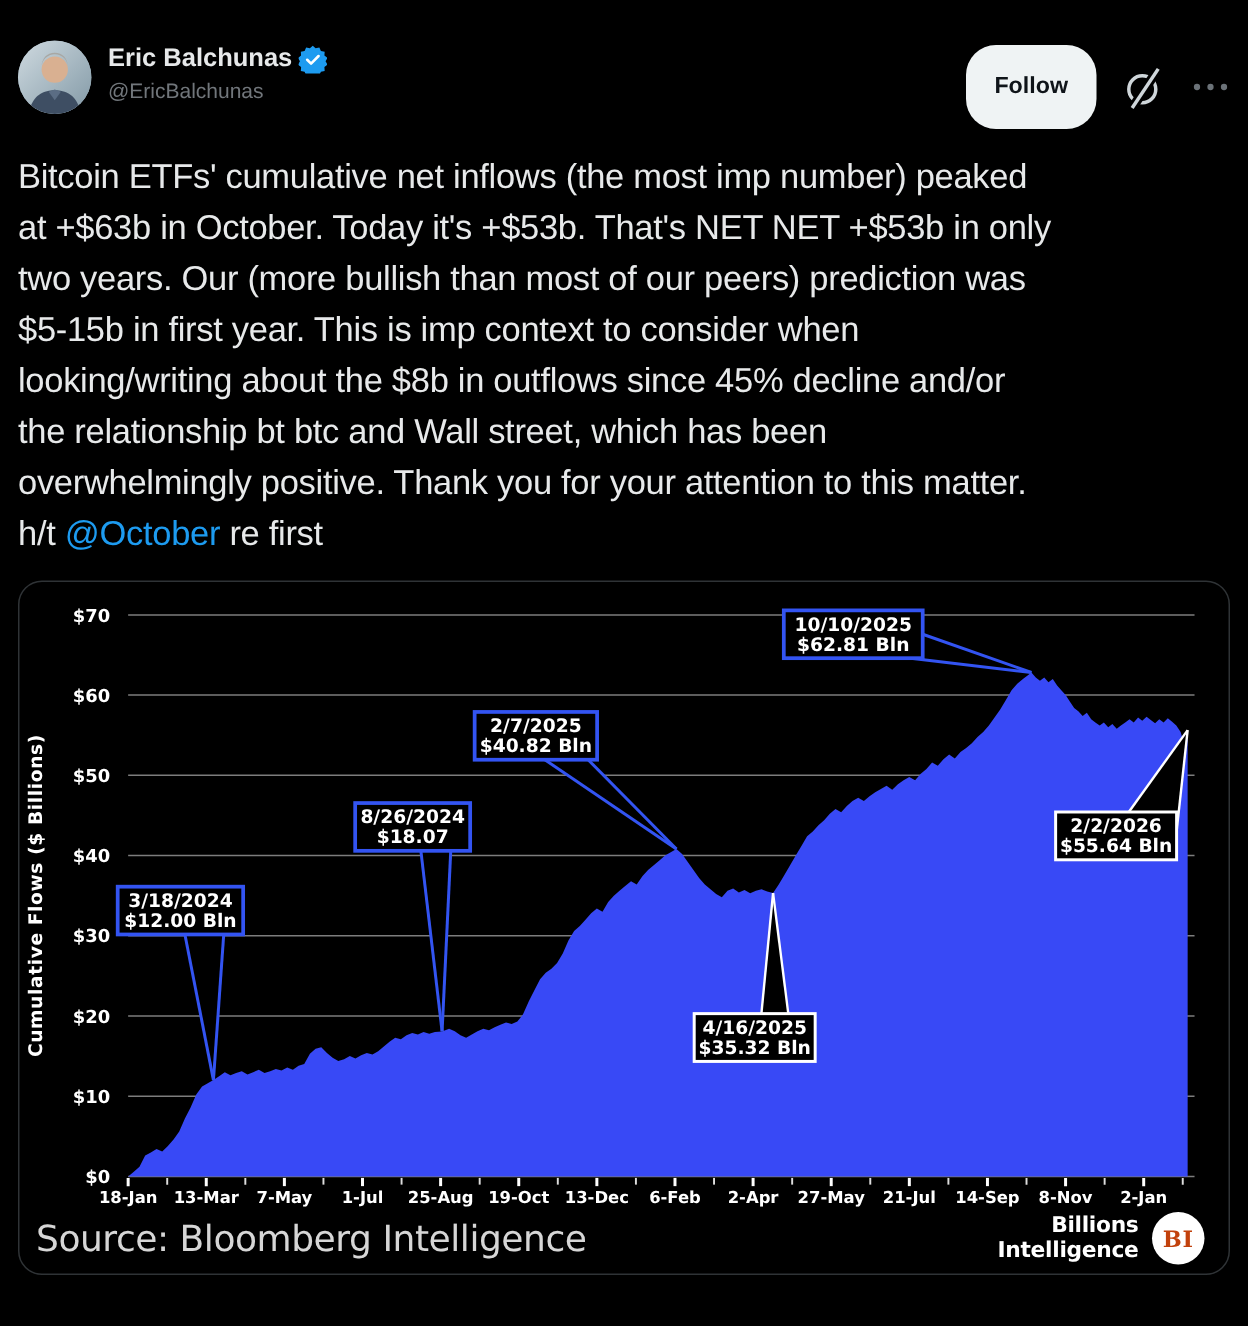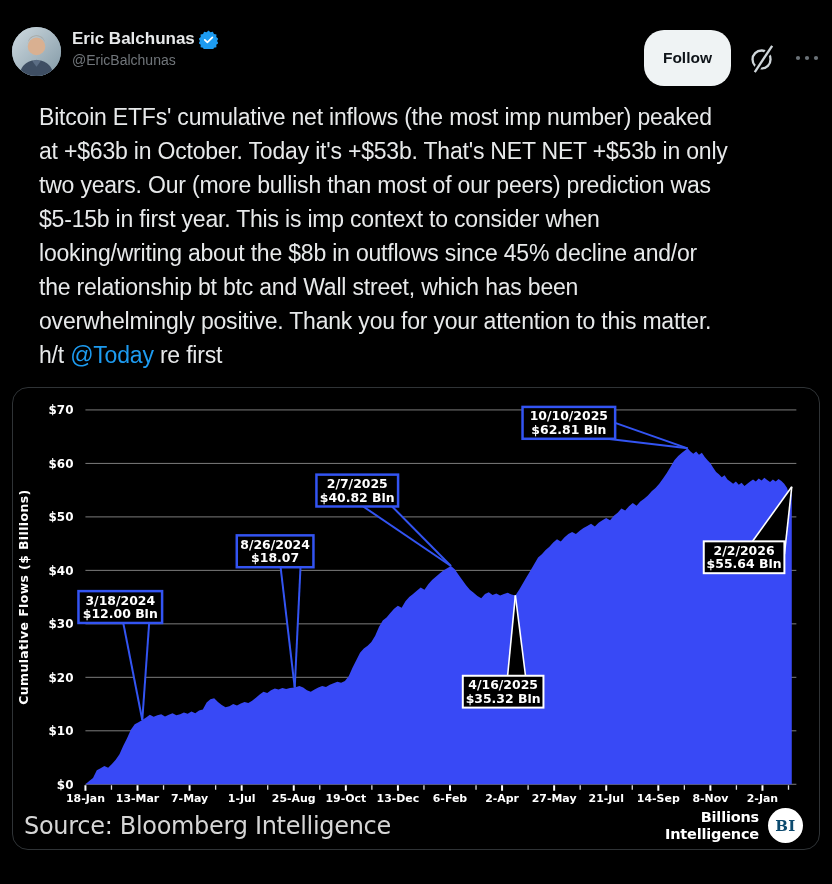--- a/index.html
+++ b/index.html
@@ -9,33 +9,33 @@
   .header{display:flex;align-items:flex-start;}
   .avatar{width:49px;height:49px;border-radius:50%;overflow:hidden;flex:0 0 49px;cursor:pointer;background:#8fa3b0;}
   .id-block{margin-left:11px;padding-top:2px;}
   .name-row{display:flex;align-items:center;gap:4px;}
   .display-name{color:#e7e9ea;font-size:17px;font-weight:700;cursor:pointer;}
   .handle{color:#71767b;font-size:14px;margin-top:3px;}
   .actions{margin-left:auto;display:flex;align-items:center;gap:17px;padding-top:3px;}
   .follow-btn{background:#eff3f4;color:#0f1419;border:none;border-radius:20px;height:56px;padding:0 19px;font-size:15.5px;font-weight:700;font-family:"Liberation Sans",sans-serif;cursor:pointer;}
   .icon-btn{background:none;border:none;padding:0;cursor:pointer;display:flex;align-items:center;}
   
-  .tweet-text{color:#e7e9ea;font-size:23px;line-height:34px;letter-spacing:-0.2px;margin-top:14px;white-space:pre-wrap;margin-left:27px;}
+  .tweet-text{color:#e7e9ea;font-size:23px;line-height:34px;letter-spacing:-0.2px;margin-top:14px;white-space:pre-wrap;}
   .mention{color:#1d9bf0;text-decoration:none;cursor:pointer;}
   
   .media{margin-top:15px;width:806px;height:461px;border:1px solid #2f3336;border-radius:16px;overflow:hidden;position:relative;background:#000;cursor:pointer;}
   .media svg{display:block;}
   .ytick{fill:#ffffff;font:bold 12px "DejaVu Sans",sans-serif;}
   .xtick{fill:#ffffff;font:bold 11px "DejaVu Sans",sans-serif;}
   .ylab{fill:#ffffff;font:bold 12.5px "DejaVu Sans",sans-serif;letter-spacing:0.4px;}
   .ann{fill:#ffffff;font:bold 12.5px "DejaVu Sans",sans-serif;}
   .source-row{position:absolute;left:11px;bottom:9px;color:#d6d6d6;font-size:24px;font-family:"DejaVu Sans",sans-serif;letter-spacing:-0.3px;}
   .bi-logo{position:absolute;right:16px;bottom:6px;display:flex;align-items:center;gap:9px;}
   .bi-text{color:#fff;font-weight:700;font-size:14.5px;line-height:16.5px;text-align:right;font-family:"DejaVu Sans",sans-serif;letter-spacing:-0.2px;}
-  .bi-badge{width:35px;height:35px;border-radius:50%;background:#fff;color:#0c4a6e;display:flex;align-items:center;justify-content:center;font-family:"DejaVu Serif",serif;font-weight:700;font-size:15px;letter-spacing:0.5px;}
+  .bi-badge{width:35px;height:35px;border-radius:50%;background:#fff;color:#c2410c;display:flex;align-items:center;justify-content:center;font-family:"DejaVu Serif",serif;font-weight:700;font-size:15px;letter-spacing:0.5px;}
 </style>
 </head>
 <body>
 
 <div class="tweet">
 
   <div class="header">
     <div class="avatar">
       <svg width="49" height="49" viewBox="0 0 48 48">
         <defs>
@@ -82,21 +82,21 @@
     </div>
   </div>
 
   <div class="tweet-text"><span>Bitcoin ETFs' cumulative net inflows (the most imp number) peaked
 at +$63b in October. Today it's +$53b. That's NET NET +$53b in only
 two years. Our (more bullish than most of our peers) prediction was
 $5-15b in first year. This is imp context to consider when
 looking/writing about the $8b in outflows since 45% decline and/or
 the relationship bt btc and Wall street, which has been
 overwhelmingly positive. Thank you for your attention to this matter.
-h/t </span><a class="mention">@Today</a><span> re first</span></div>
+h/t </span><a class="mention">@October</a><span> re first</span></div>
 
   <div class="media">
     <svg id="chart-svg" width="806" height="461" viewBox="0 0 808 463">
         <line x1="72" y1="398" x2="786" y2="398" stroke="#7d7d7d" stroke-width="1"></line>
         <text x="60" y="402.5" class="ytick" text-anchor="end">$0</text>
         <line x1="72" y1="344.28999999999996" x2="786" y2="344.28999999999996" stroke="#7d7d7d" stroke-width="1"></line>
         <text x="60" y="348.78999999999996" class="ytick" text-anchor="end">$10</text>
         <line x1="72" y1="290.58" x2="786" y2="290.58" stroke="#7d7d7d" stroke-width="1"></line>
         <text x="60" y="295.08" class="ytick" text-anchor="end">$20</text>
         <line x1="72" y1="236.86999999999998" x2="786" y2="236.86999999999998" stroke="#7d7d7d" stroke-width="1"></line>

